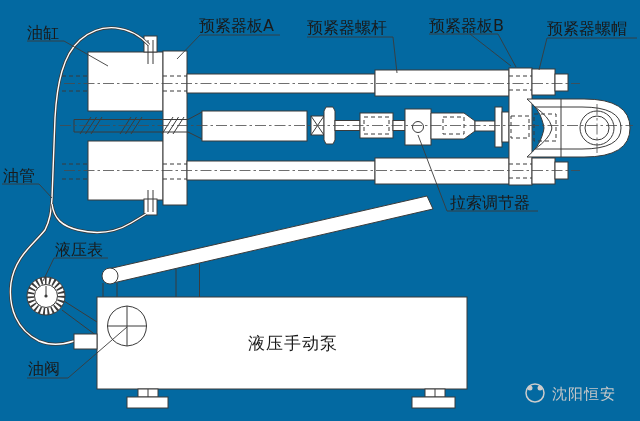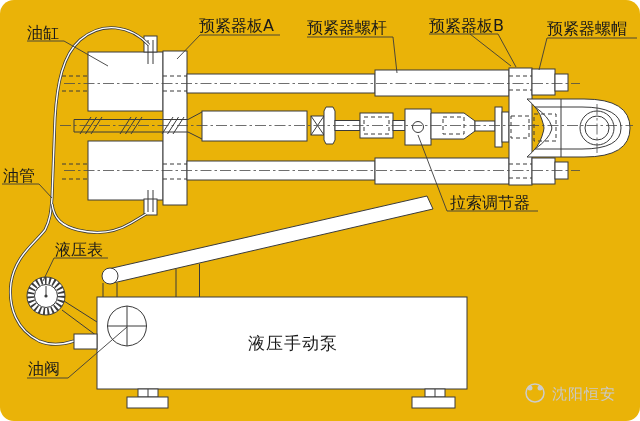--- a/index.html
+++ b/index.html
@@ -1,17 +1,17 @@
 <!DOCTYPE html>
 <html><head>
 <meta charset="utf-8">
 <style>
   html,body{margin:0;padding:0;background:#fff;}
-  .stage{position:relative;width:640px;height:421px;background:#eab308;overflow:hidden;
-         font-family:"DejaVu Sans","Liberation Sans",sans-serif;border-radius:14px;}
+  .stage{position:relative;width:640px;height:421px;background:#0369a1;overflow:hidden;
+         font-family:"DejaVu Sans","Liberation Sans",sans-serif;}
   svg{display:block}
   svg text{font-family:"DejaVu Sans","Liberation Sans",sans-serif;fill:#1a1a1a;font-size:16px;}
   svg text.pump-label{font-size:17px;letter-spacing:1px;}
   svg text.watermark{fill:#c9c9c9;font-size:15px;letter-spacing:1px;}
   .ln{stroke:#3b3b3b;stroke-width:1;fill:none;}
   .fw{stroke:#3b3b3b;stroke-width:1;fill:#fff;}
   .hid{stroke:#3b3b3b;stroke-width:1;fill:none;stroke-dasharray:4 3;}
   .cl{stroke:#4a4a4a;stroke-width:.8;fill:none;stroke-dasharray:11 3 2.5 3;}
   .ldr{stroke:#3b3b3b;stroke-width:.9;fill:none;}
   .pipe-o{stroke:#3b3b3b;stroke-width:3;fill:none;}

